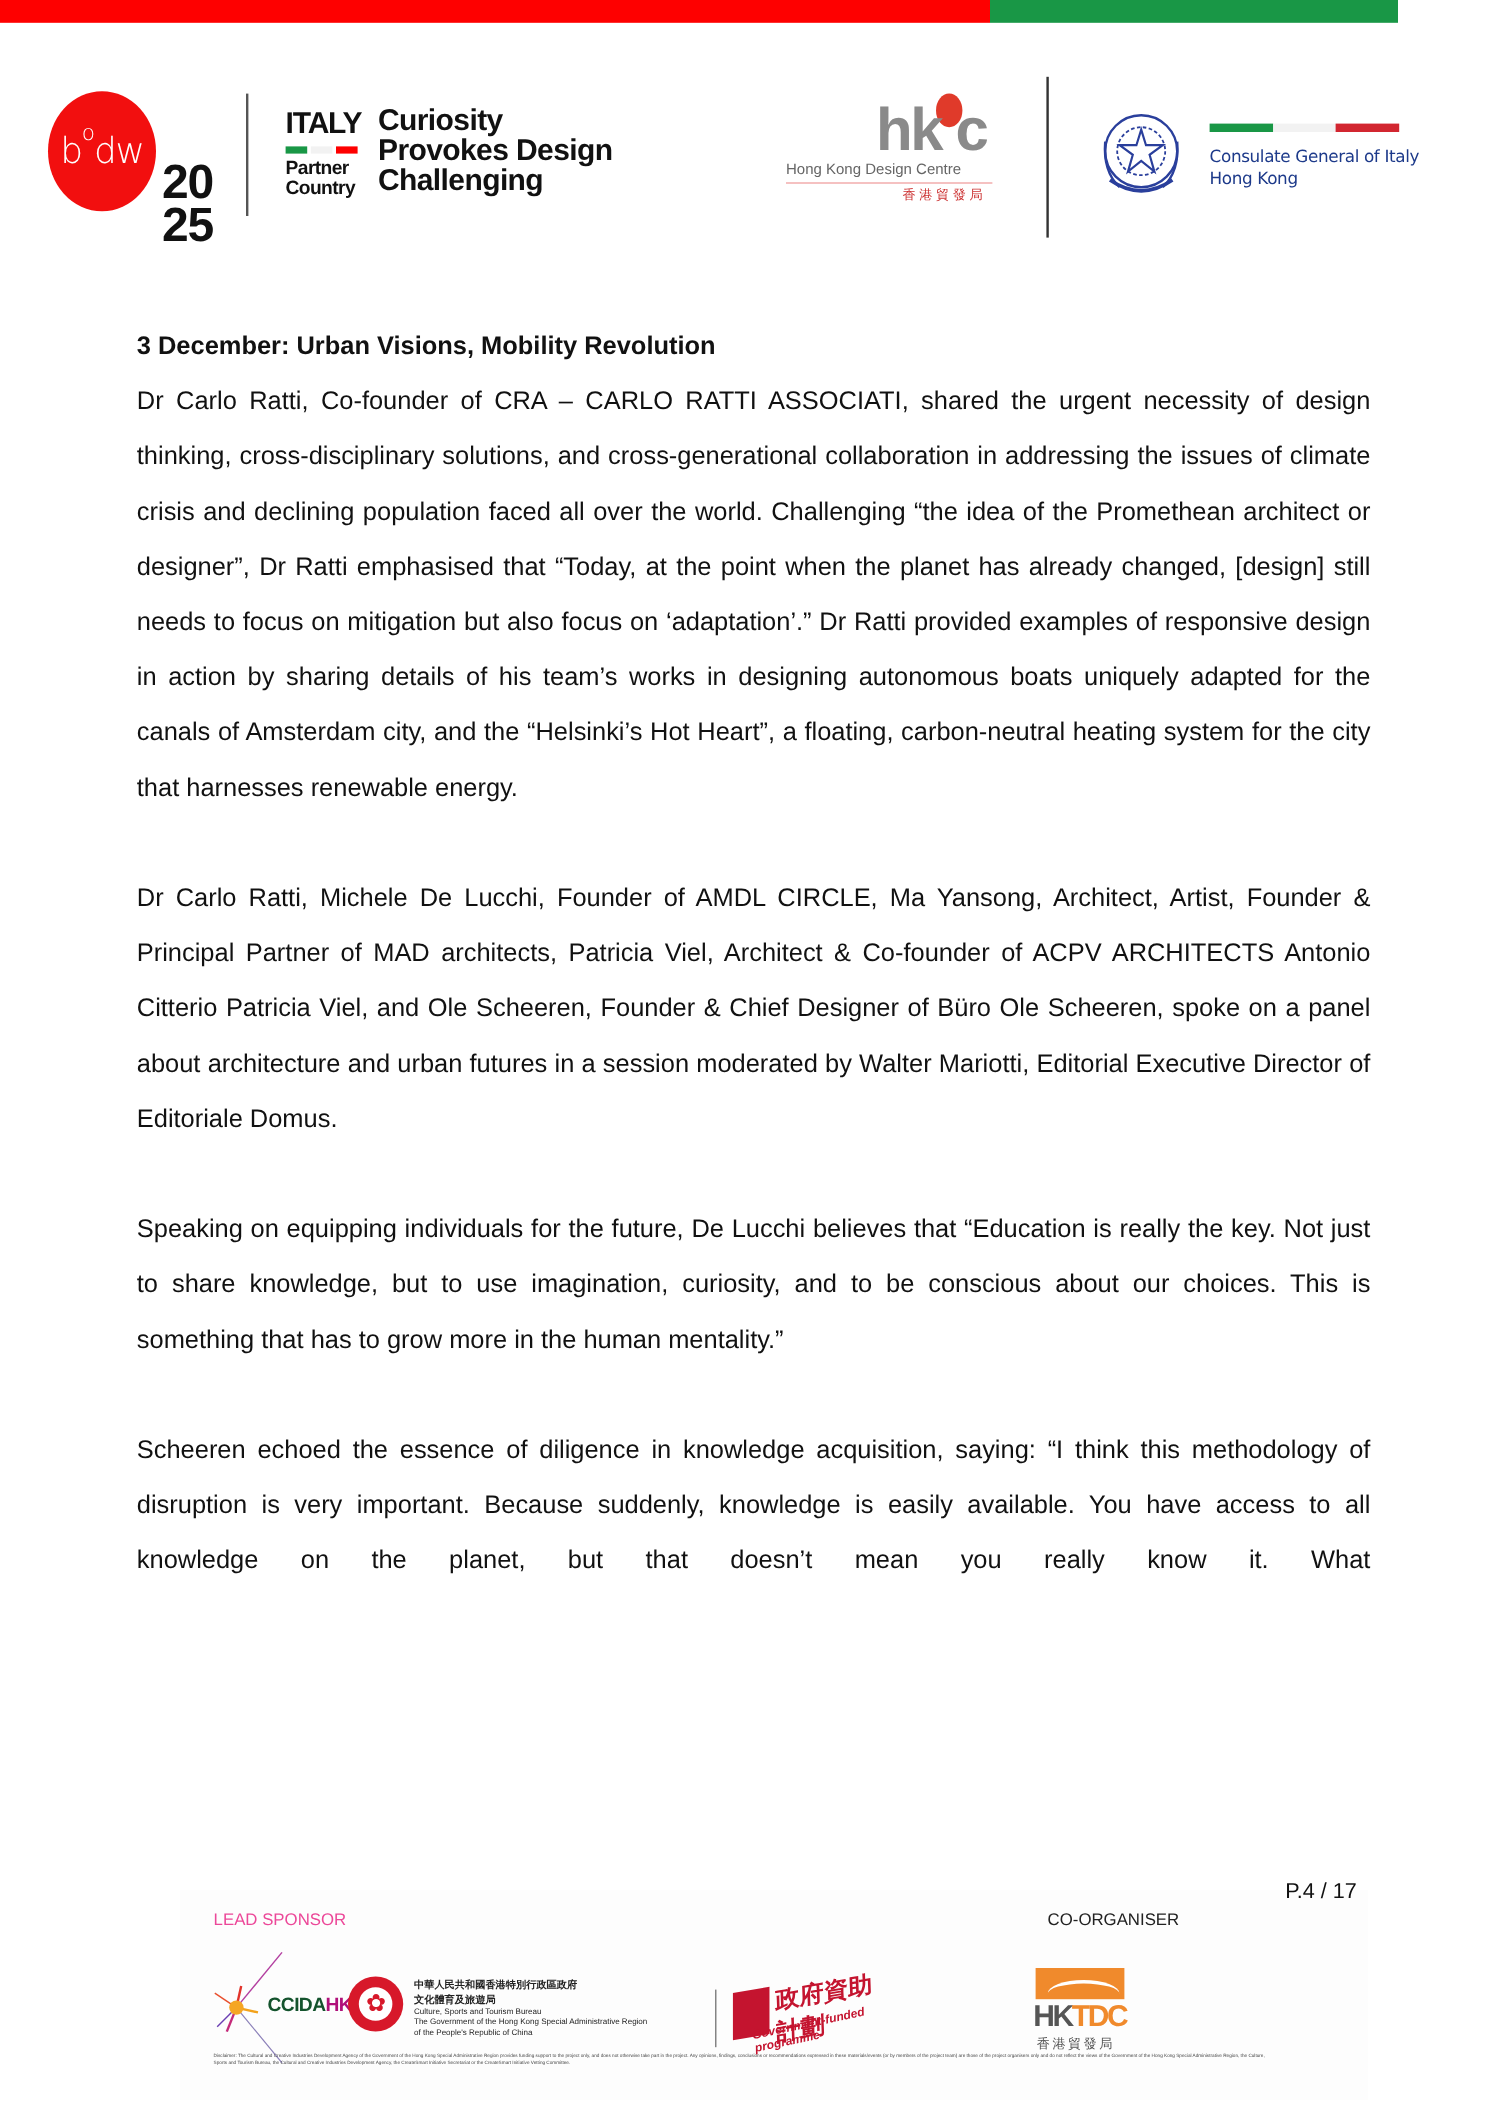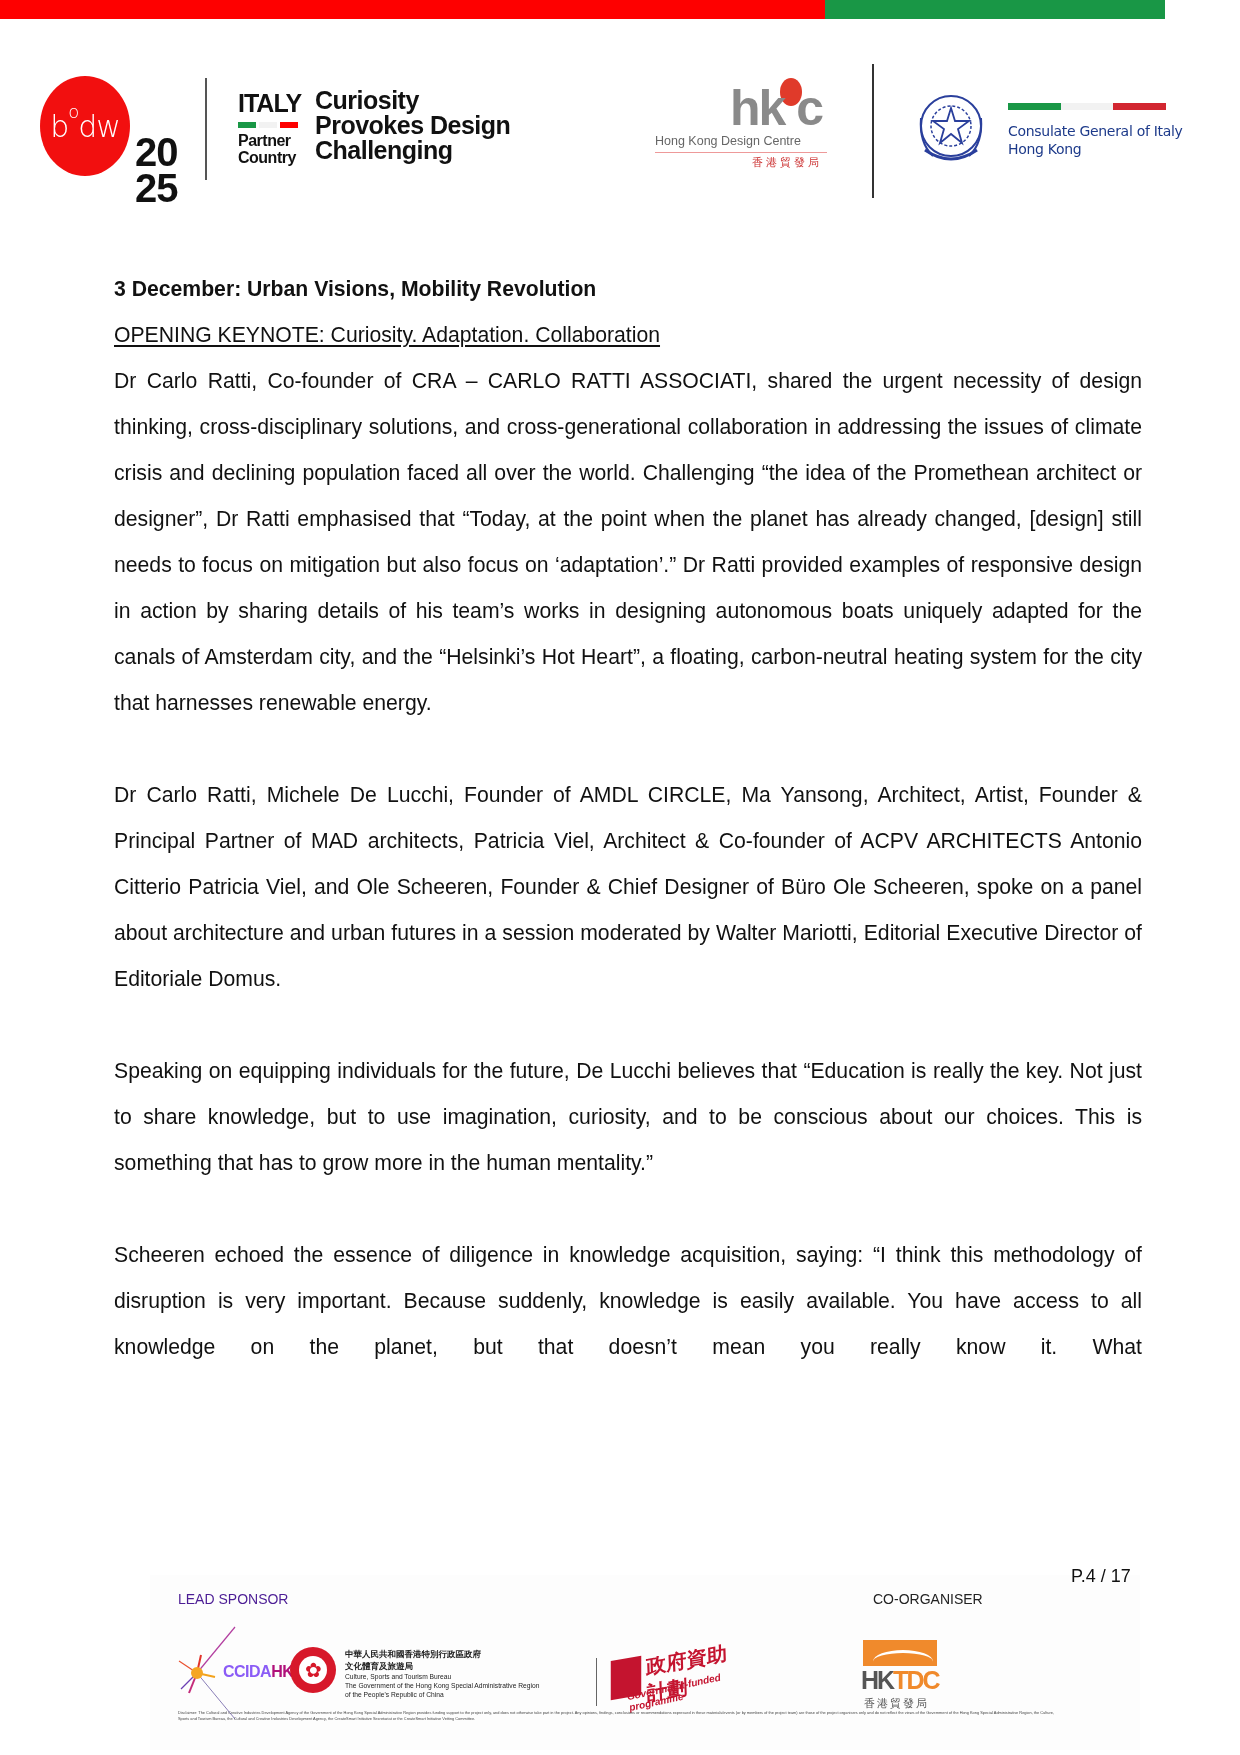--- a/index.html
+++ b/index.html
@@ -41,21 +41,21 @@
   .content p { margin: 0; }
   .content .j { text-align: justify; text-align-last: left; }
   .content .title { font-weight: 700; }
   .content .u { text-decoration: underline; text-underline-offset: 3px; }
   .content b { font-weight: 400; }
   .gap { height: 46px; }
 
   
   .pagenum { position: absolute; left: 1071px; top: 1566px; font-size: 18px; color: #111; }
   .footer-panel { position: absolute; left: 150px; top: 1575px; width: 990px; height: 175px; background: #fdfdfd; }
-  .lead-label { position: absolute; left: 178px; top: 1591px; font-size: 14px; color: #4c1d95; }
+  .lead-label { position: absolute; left: 178px; top: 1591px; font-size: 14px; color: #ec4899; }
   .co-label { position: absolute; left: 873px; top: 1591px; font-size: 14px; color: #222; }
   .ccidahk { position: absolute; left: 175px; top: 1625px; width: 130px; height: 95px; }
   .ccidahk .txt { position: absolute; left: 48px; top: 38px; font-weight: 700; font-size: 16px; color: #d12a6a; letter-spacing: -0.5px; }
   .ccidahk .txt span { color: #b0107a; }
   .hksar { position: absolute; left: 290px; top: 1647px; width: 46px; height: 46px; border-radius: 50%; background: #d7182a; }
   .hksar::after { content: ""; position: absolute; left: 9px; top: 9px; width: 28px; height: 28px; border-radius: 50%; background: #fff; }
   .hksar .flower { position: absolute; left: 15px; top: 12px; width: 16px; height: 22px; color: #d7182a; font-size: 20px; z-index: 2; line-height: 22px; text-align: center; }
   .csb { position: absolute; left: 345px; top: 1648px; font-size: 6.7px; line-height: 9px; color: #222; }
   .csb .zh { font-size: 8.5px; line-height: 12px; font-weight: 700; }
   .vdiv3 { position: absolute; left: 596px; top: 1658px; width: 1px; height: 48px; background: #666; }
@@ -132,21 +132,20 @@
         <span style="background:#f2f2f2"></span>
         <span style="background:#d22630"></span>
     </div>
     <div class="cg">Consulate General of Italy</div>
     <div class="cg">Hong Kong</div>
   </div>
 </div>
 
 <div class="content">
   <p class="title">3 December: Urban Visions, Mobility Revolution</p>
-  <p class="u">OPENING KEYNOTE: Curiosity. Adaptation. Collaboration</p>
   <p class="j"><b>Dr Carlo Ratti,</b><span> Co-founder of CRA – CARLO RATTI ASSOCIATI, shared the urgent necessity of design thinking, cross-disciplinary solutions, and cross-generational collaboration in addressing the issues of climate crisis and declining population faced all over the world. Challenging “the idea of the Promethean architect or designer”, Dr Ratti emphasised that “Today, at the point when the planet has already changed, [design] still needs to focus on mitigation but also focus on ‘adaptation’.” Dr Ratti provided examples of responsive design in action by sharing details of his team’s works in designing autonomous boats uniquely adapted for the canals of Amsterdam city, and the “Helsinki’s Hot Heart”, a floating, carbon-neutral heating system for the city that harnesses renewable energy.</span></p>
   <div class="gap"></div>
   <p class="j"><b>Dr Carlo Ratti, Michele De Lucchi,</b><span> Founder of AMDL CIRCLE, </span><b>Ma Yansong,</b><span> Architect, Artist, Founder &amp; Principal Partner of MAD architects, </span><b>Patricia Viel,</b><span> Architect &amp; Co-founder of ACPV ARCHITECTS Antonio Citterio Patricia Viel, and </span><b>Ole Scheeren</b><span>, Founder &amp; Chief Designer of Büro Ole Scheeren, spoke on a panel about architecture and urban futures in a session moderated by </span><b>Walter Mariotti,</b><span> Editorial Executive Director of Editoriale Domus.</span></p>
   <div class="gap"></div>
   <p class="j">Speaking on equipping individuals for the future, De Lucchi believes that “Education is really the key. Not just to share knowledge, but to use imagination, curiosity, and to be conscious about our choices. This is something that has to grow more in the human mentality.”</p>
   <div class="gap"></div>
   <p class="j" style="text-align-last: justify;">Scheeren echoed the essence of diligence in knowledge acquisition, saying: “I think this methodology of disruption is very important. Because suddenly, knowledge is easily available. You have access to all knowledge on the planet, but that doesn’t mean you really know it. What</p>
 </div>
 
 <div class="footer-panel"></div>
@@ -158,21 +157,21 @@
   <svg width="130" height="95" viewBox="0 0 130 95">
     <line x1="22" y1="48" x2="60" y2="2" stroke="#b33fa0" stroke-width="1.2"></line>
     <line x1="22" y1="48" x2="4" y2="36" stroke="#e94f2d" stroke-width="1.2"></line>
     <line x1="22" y1="48" x2="6" y2="64" stroke="#6b3fb3" stroke-width="1.2"></line>
     <line x1="22" y1="48" x2="60" y2="94" stroke="#8a7fb8" stroke-width="1"></line>
     <line x1="22" y1="48" x2="40" y2="52" stroke="#f3a21b" stroke-width="2"></line>
     <line x1="22" y1="48" x2="26" y2="30" stroke="#e2342b" stroke-width="2"></line>
     <line x1="22" y1="48" x2="14" y2="68" stroke="#c42b7a" stroke-width="2"></line>
     <circle cx="22" cy="48" r="6" fill="#f5a623"></circle>
   </svg>
-  <div class="txt"><span style="color:#8b5cf6">CCIDA</span><span>HK</span></div>
+  <div class="txt"><span style="color:#14532d">CCIDA</span><span>HK</span></div>
 </div>
 
 <div class="hksar">
     <div class="flower">✿</div>
   </div>
 <div class="csb">
   <div class="zh">中華人民共和國香港特別行政區政府</div>
   <div class="zh">文化體育及旅遊局</div>
   <div>Culture, Sports and Tourism Bureau</div>
   <div>The Government of the Hong Kong Special Administrative Region</div>

